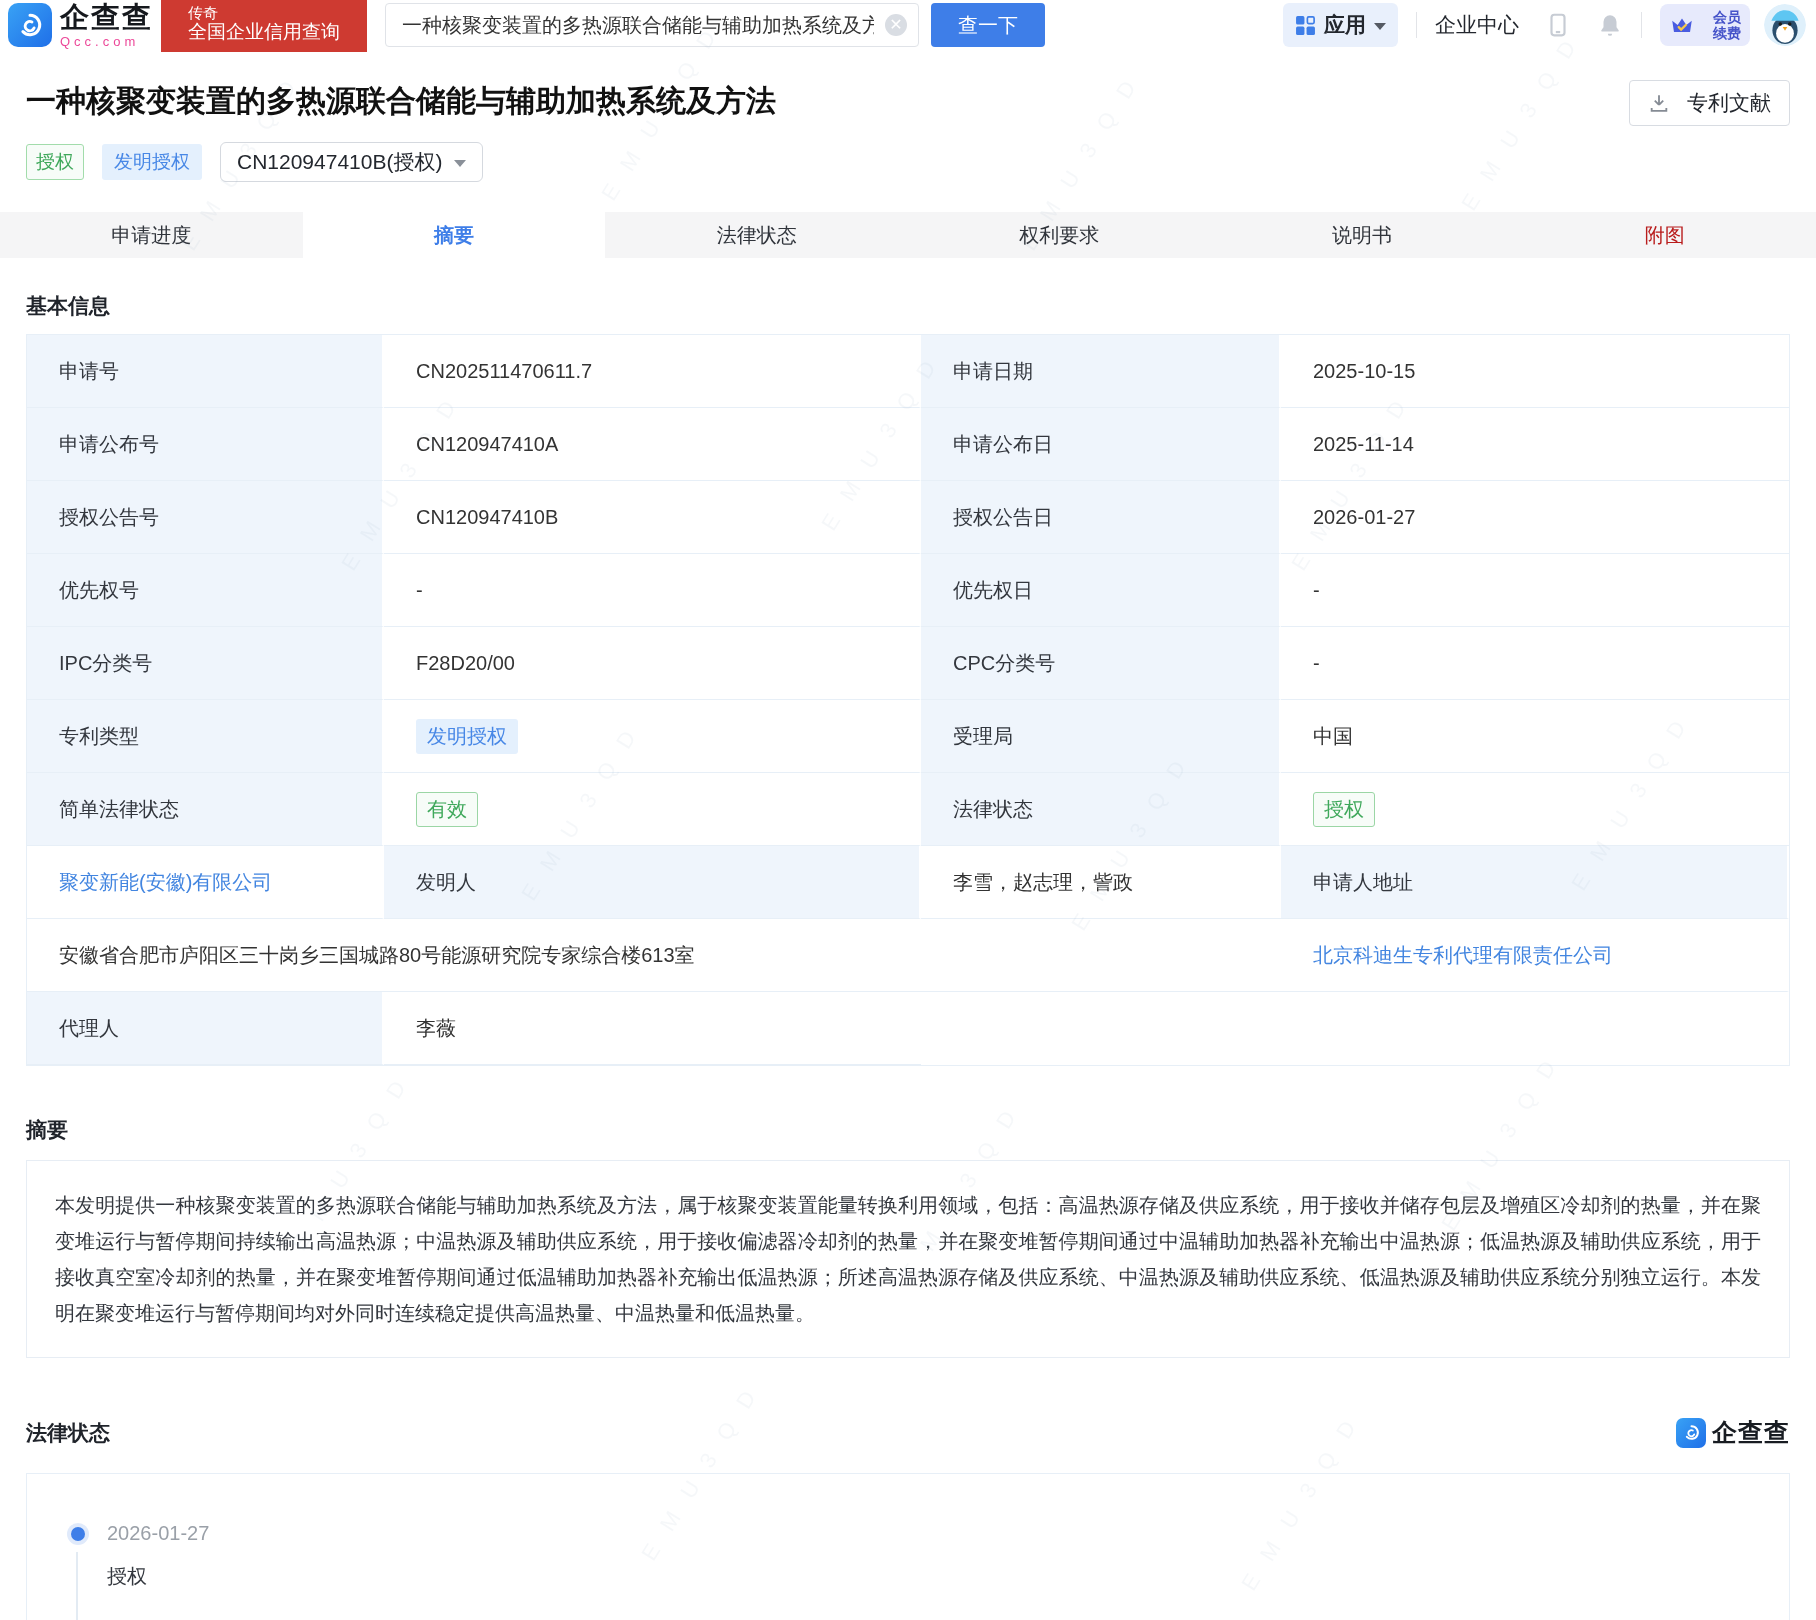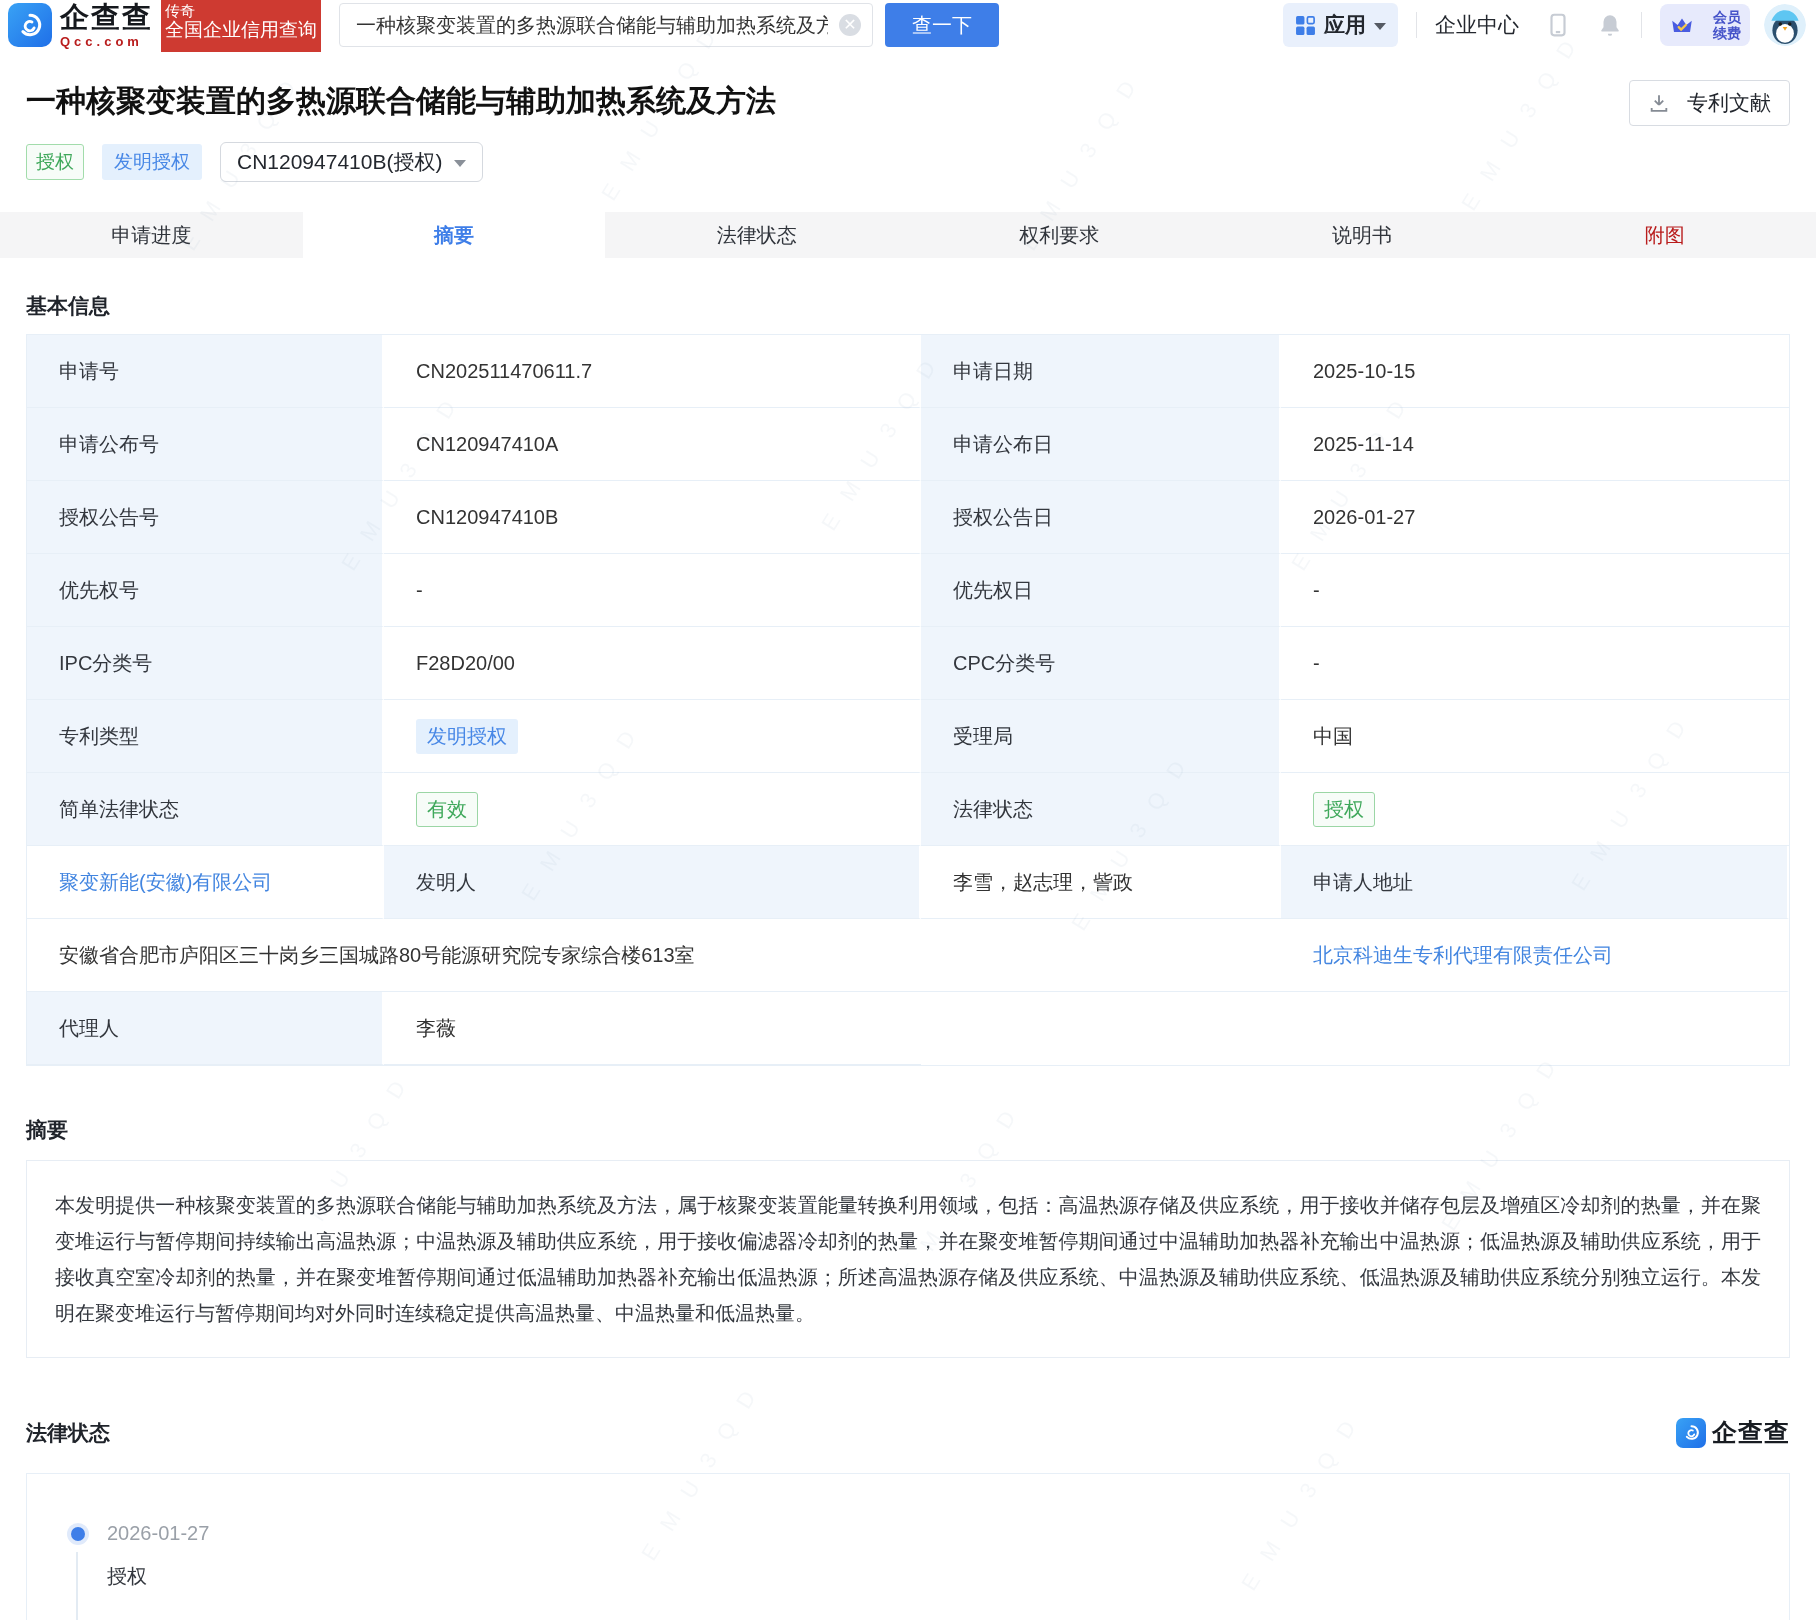--- a/index.html
+++ b/index.html
@@ -9,22 +9,22 @@
   
   .wm { position:absolute; font-size:22px; letter-spacing:7px; color:#7d9ab5;
     opacity:.07; transform:rotate(-58deg); white-space:nowrap; pointer-events:none; z-index:9; }
 
   
   .topbar { height:48px; display:flex; align-items:center; padding:2px 10px 0 8px; position:relative; z-index:2; }
   .logo-icon { width:44px; height:44px; border-radius:10px; background:linear-gradient(135deg,#39a2f5,#1f6fe8);
     display:flex; align-items:center; justify-content:center; flex:0 0 auto; }
   .logo-text { margin-left:8px; line-height:1; }
   .logo-brand { font-size:29px; font-weight:900; color:#15181d; letter-spacing:2px; }
-  .logo-domain { font-size:13px; font-weight:bold; color:#b91c1c; letter-spacing:4px; margin-top:3px; }
-  .red-badge { margin-left:8px; background:#ce3a31; color:#fff; height:53px; padding:5px 4px 4px; line-height:1.15;font-family:Liberation Mono, monospace; }
+  .logo-domain { font-size:13px; font-weight:normal; color:#ec4899; letter-spacing:4px; margin-top:3px; }
+  .red-badge { margin-left:8px; background:#ce3a31; color:#fff; height:53px; padding:5px 27px 4px; line-height:1.15; }
   .rb1 { font-size:15px; }
   .rb2 { font-size:19px; }
   .search-wrap { position:relative; margin-left:18px; width:534px; }
   .search-input { width:100%; height:44px; border:1px solid #e0e3e8; border-radius:4px; padding:0 44px 0 16px;
     font-size:20px; color:#333; outline:none; font-family:inherit; }
   .clear-icon { position:absolute; right:12px; top:11px; width:22px; height:22px; border-radius:50%;
     background:#d9dde3; color:#fff; font-size:16px; line-height:22px; text-align:center; cursor:pointer; }
   .search-btn { margin-left:12px; width:114px; height:44px; background:#3e7ee8; color:#fff; border:none;
     border-radius:4px; font-size:20px; cursor:pointer; font-family:inherit; }
   .top-right { margin-left:auto; display:flex; align-items:center; }

